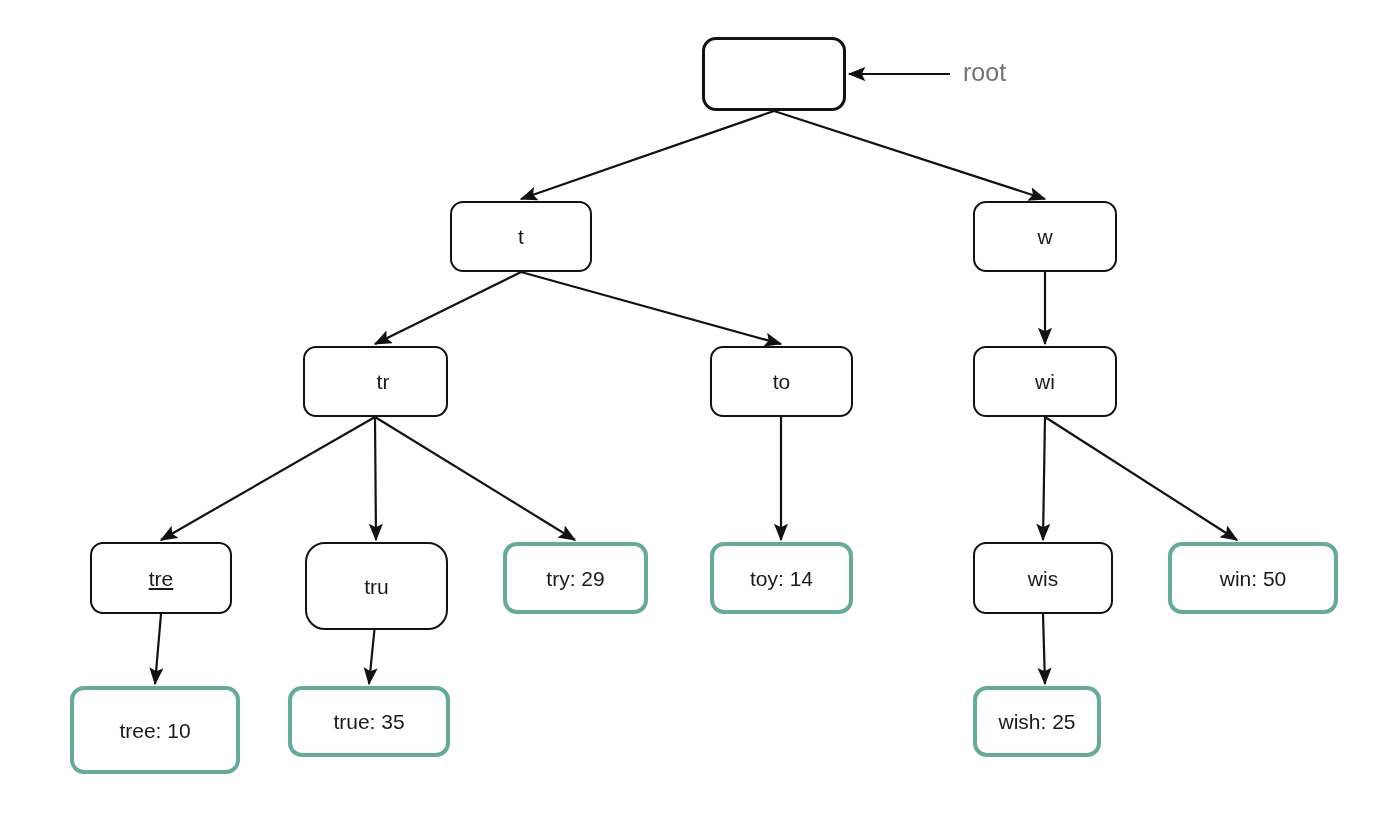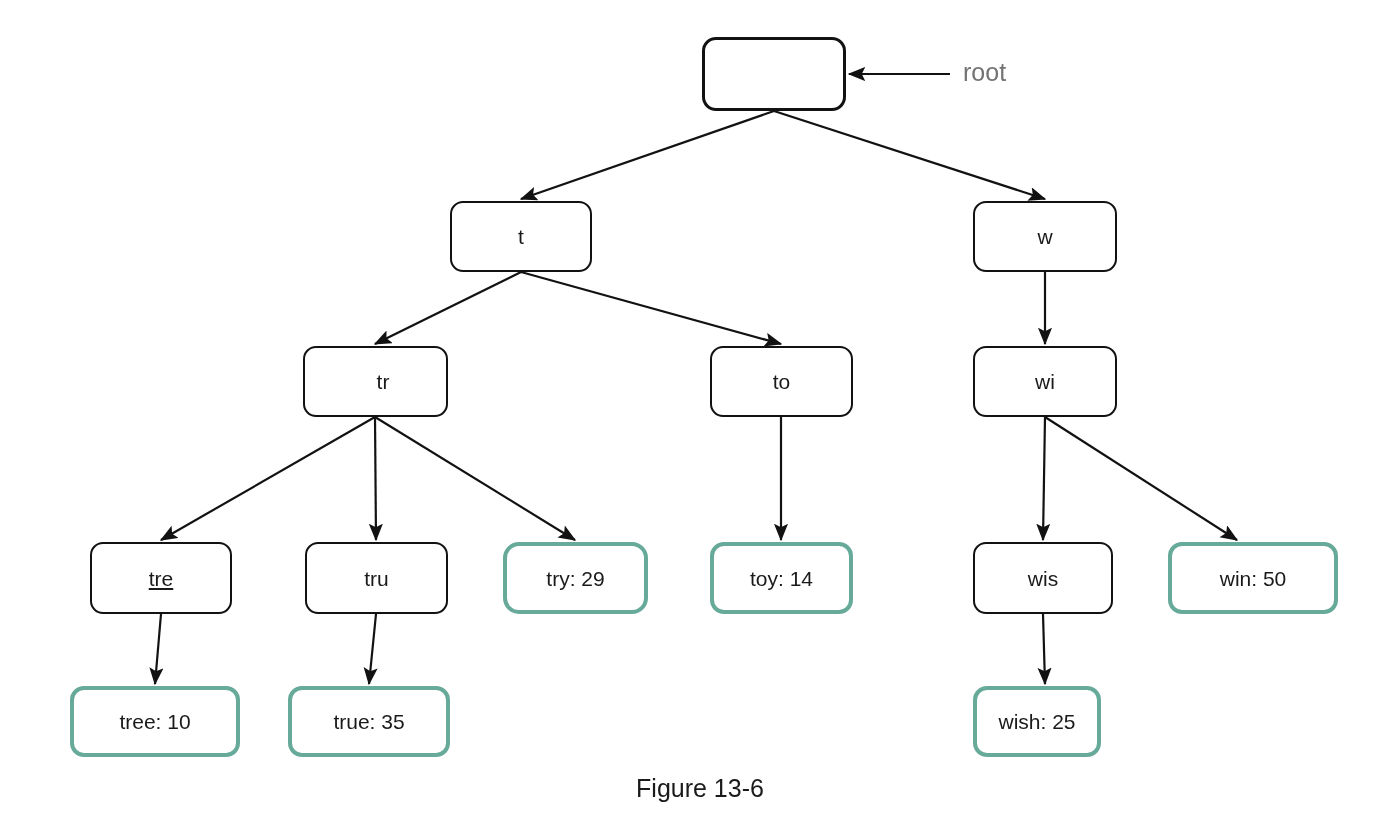--- a/index.html
+++ b/index.html
@@ -118,42 +118,41 @@
       </div>
       <div class="node internal" style="left: 710px; top: 346px; width: 143px; height: 71px;">
         <span>to</span>
       </div>
       <div class="node internal" style="left: 973px; top: 346px; width: 144px; height: 71px;">
         <span>wi</span>
       </div>
       <div class="node internal" style="left: 90px; top: 542px; width: 142px; height: 72px; text-decoration: underline;">
         <span>tre</span>
       </div>
-      <div class="node internal" style="left: 305px; top: 542px; width: 143px; height: 72px;">
+      <div class="node internal" style="left: 305px; top: 542px; width: 143px; height: 88px; border-radius: 20px;">
         <span>tru</span>
       </div>
-      <div class="node terminal" style="left: 503px; top: 542px; width: 145px; height: 72px; border-radius: 16px;">
+      <div class="node terminal" style="left: 503px; top: 542px; width: 145px; height: 72px;">
         <span>try: 29</span>
       </div>
       <div class="node terminal" style="left: 710px; top: 542px; width: 143px; height: 72px;">
         <span>toy: 14</span>
       </div>
       <div class="node internal" style="left: 973px; top: 542px; width: 140px; height: 72px;">
         <span>wis</span>
       </div>
       <div class="node terminal" style="left: 1168px; top: 542px; width: 170px; height: 72px;">
         <span>win: 50</span>
       </div>
-      <div class="node terminal" style="left: 70px; top: 686px; width: 170px; height: 71px;">
+      <div class="node terminal" style="left: 70px; top: 686px; width: 170px; height: 88px;">
         <span>tree: 10</span>
       </div>
       <div class="node terminal" style="left: 288px; top: 686px; width: 162px; height: 71px;">
         <span>true: 35</span>
       </div>
       <div class="node terminal" style="left: 973px; top: 686px; width: 128px; height: 71px;">
         <span>wish: 25</span>
       </div>
     </div>
 
-  <div class="caption" id="figure-caption" style="left: 550px; top: 776px; width: 300px;">Figure 13-6</div>
 
 <div class="annotation-label" style="left: 963px; top: 60px;">root</div>
   </div>
 
 </body></html>

